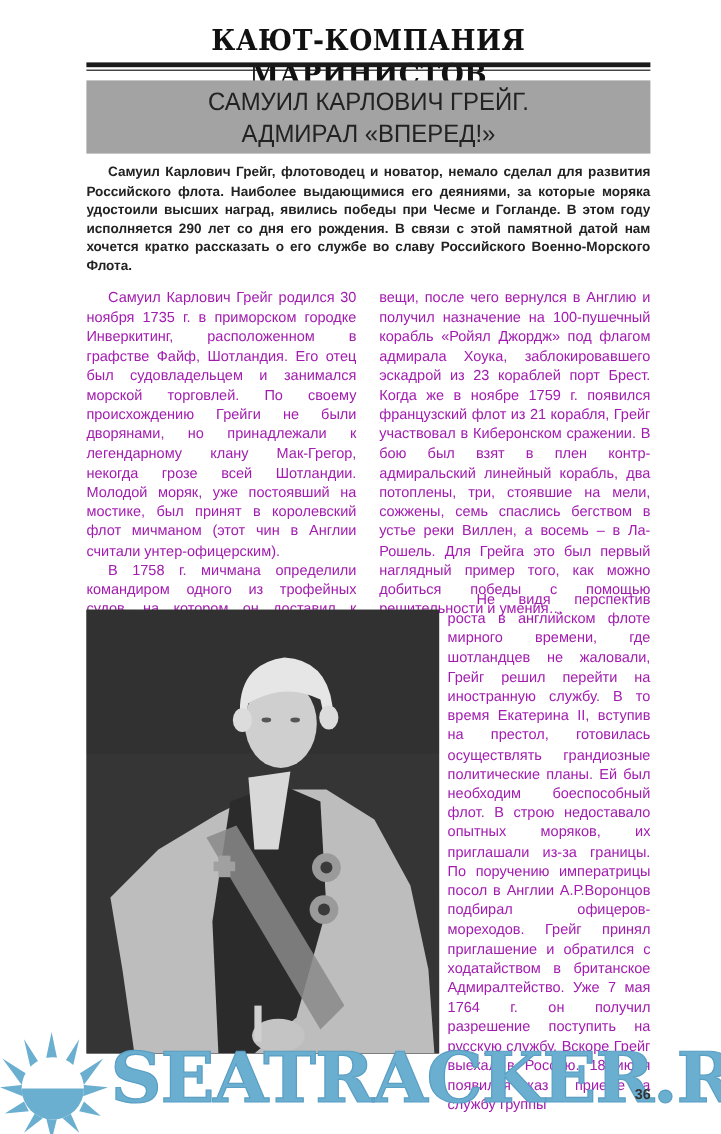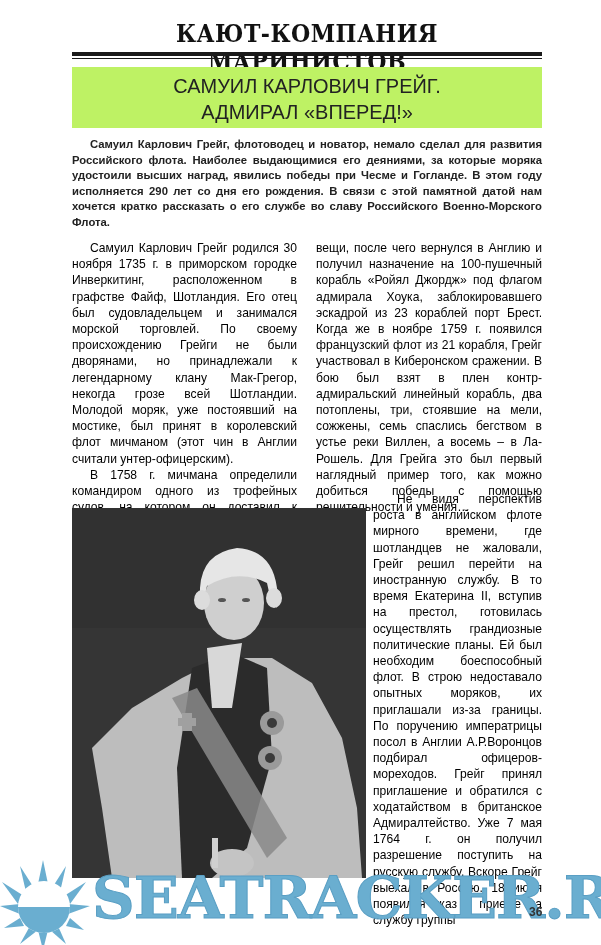--- a/index.html
+++ b/index.html
@@ -11,34 +11,34 @@
   .section-title {
     position: absolute; left: 72px; width: 470px; top: 20px;
     text-align: center; font-family: "DejaVu Serif", serif; font-weight: bold;
     font-size: 24px; letter-spacing: 0.5px; color: #111; line-height: 28px;
     transform: scaleX(0.92); transform-origin: center;
   }
   .rule-thick { position: absolute; left: 72px; width: 470px; top: 52px; height: 4px; background: #1a1a1a; }
   .rule-thin  { position: absolute; left: 72px; width: 470px; top: 58px; height: 1px; background: #1a1a1a; }
   .headline-box {
     position: absolute; left: 72px; width: 470px; top: 67px; height: 61px;
-    background: #bef264;
+    background: #a3a3a3;
   }
   .headline-line {
     display: block; text-align: center; font-size: 21px; font-weight: normal;
     color: #222; line-height: 26px; font-family: "Liberation Sans", sans-serif;
     transform: scaleX(0.95);
   }
   .headline-line.first { margin-top: 6px; }
   .lead {
     position: absolute; left: 72px; width: 470px; top: 137px;
     font-weight: bold; font-size: 11.3px; line-height: 15.6px;
     text-align: justify; color: #222; text-indent: 18px;
   }
-  .col { position: absolute; font-size: 12.1px; line-height: 16.2px; text-align: justify; color: #000000; }
+  .col { position: absolute; font-size: 12.1px; line-height: 16.2px; text-align: justify; color: #a21caf; }
   .col p { margin: 0; text-indent: 18px; }
   .col p.noindent { text-indent: 0; }
   .col-left { left: 72px; width: 225px; top: 240px; }
   .col-right-top { left: 316px; width: 226px; top: 240px; }
   .col-right-bottom { left: 373px; width: 169px; top: 491px; }
   .col-right-bottom p.first { text-indent: 24px; }
   .portrait {
     position: absolute; left: 72px; top: 508px; width: 294px; height: 370px;
     background: radial-gradient(ellipse at 60% 20%, #6a6a6a 0%, #3c3c3c 40%, #262626 100%);
     overflow: hidden;

